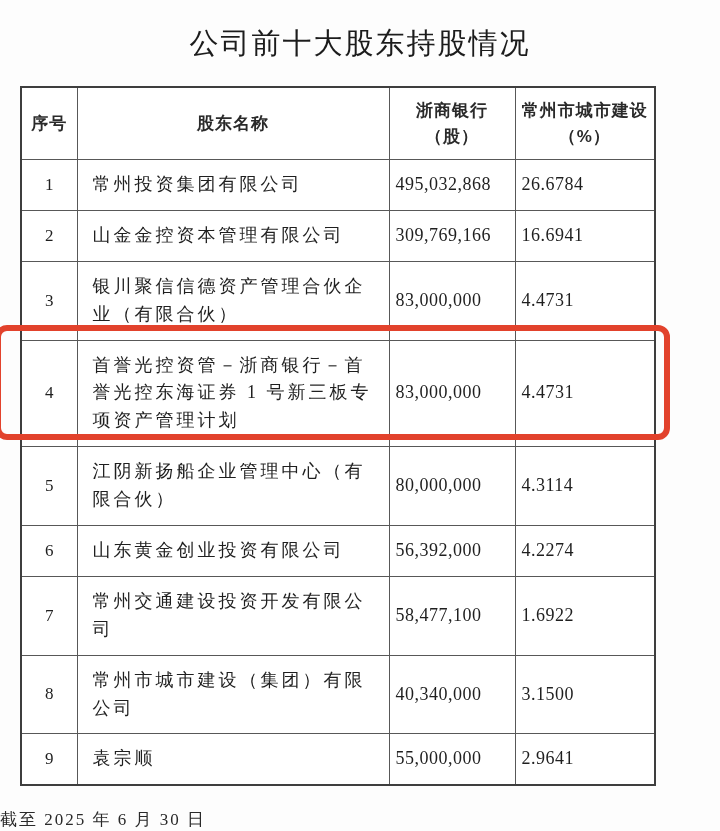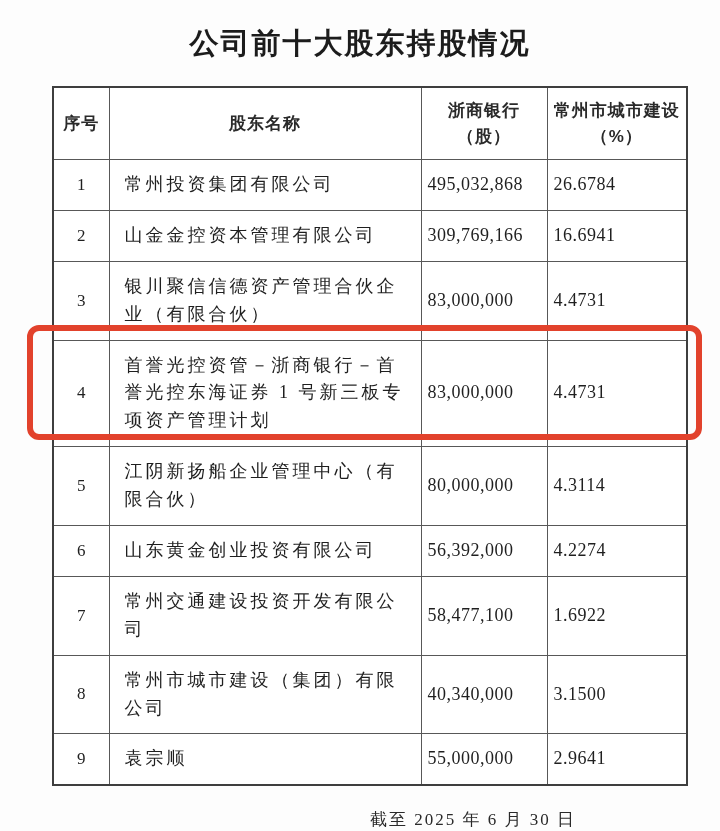--- a/index.html
+++ b/index.html
@@ -8,29 +8,29 @@
     font-family: "Liberation Serif", "DejaVu Serif", serif;
     color: #222;
     width: 720px;
     height: 831px;
     overflow: hidden;
   }
   .page { width: 720px; padding-top: 24px; }
   h1.doc-title {
     text-align: center;
     font-size: 29px;
-    font-weight: bold;
+    font-weight: normal;
     letter-spacing: 2px;
     color: #1c1c1c;
     margin-bottom: 22px;
     font-family: "Liberation Serif", "DejaVu Serif", serif;
   }
   .table-wrap {
     position: relative;
-    margin-left: 52px;
+    margin-left: 20px;
     width: 589px;
   }
   table.shareholders {
     border-collapse: collapse;
     width: 634px;
     table-layout: fixed;
     border: 2px solid #3e3e3e;
     background: #fff;
   }
   th, td {
@@ -71,21 +71,21 @@
   .highlight-box {
     position: absolute;
     border-style: solid;
     border-width: 6px;
     border-radius: 12px;
     pointer-events: none;
   }
   .footer-note {
     width: 624px;
     margin-top: 22px;
-    text-align: right;
+    text-align: left;
     padding-right: 48px;
     font-size: 17px;
     letter-spacing: 2px;
     color: #2a2a2a;
   }
 </style>
 </head>
 <body>
 
 <div class="page">

